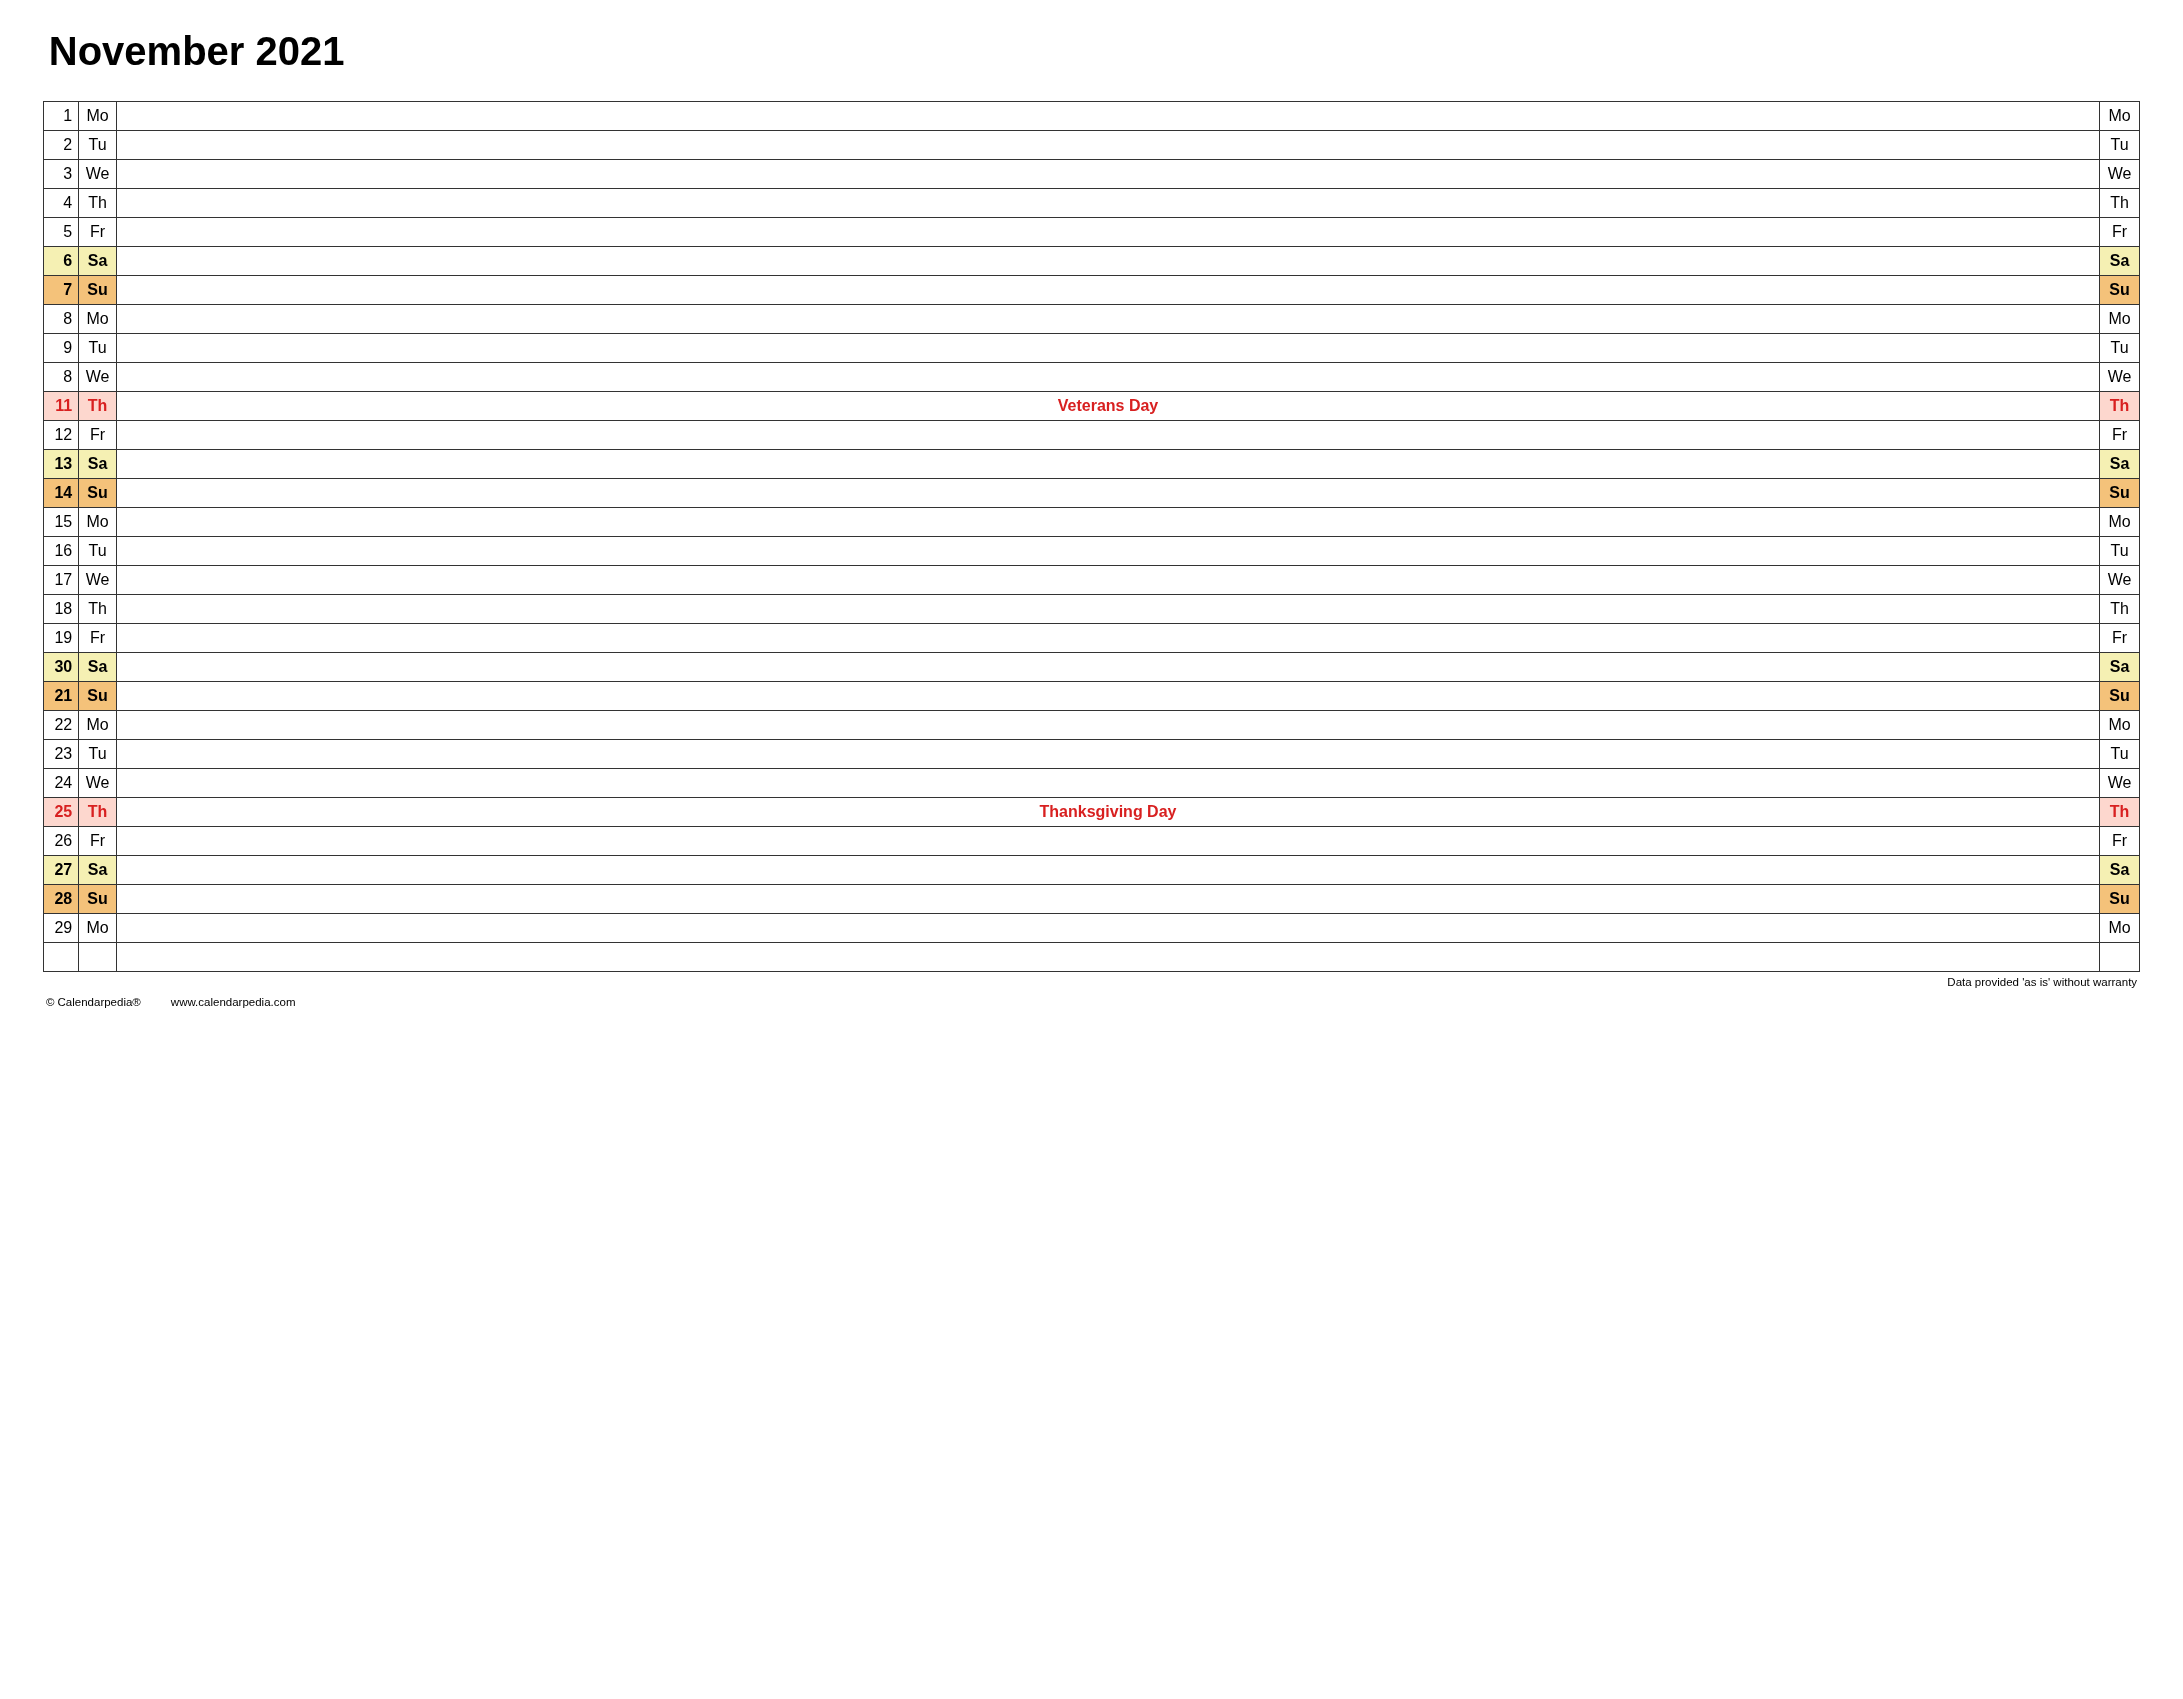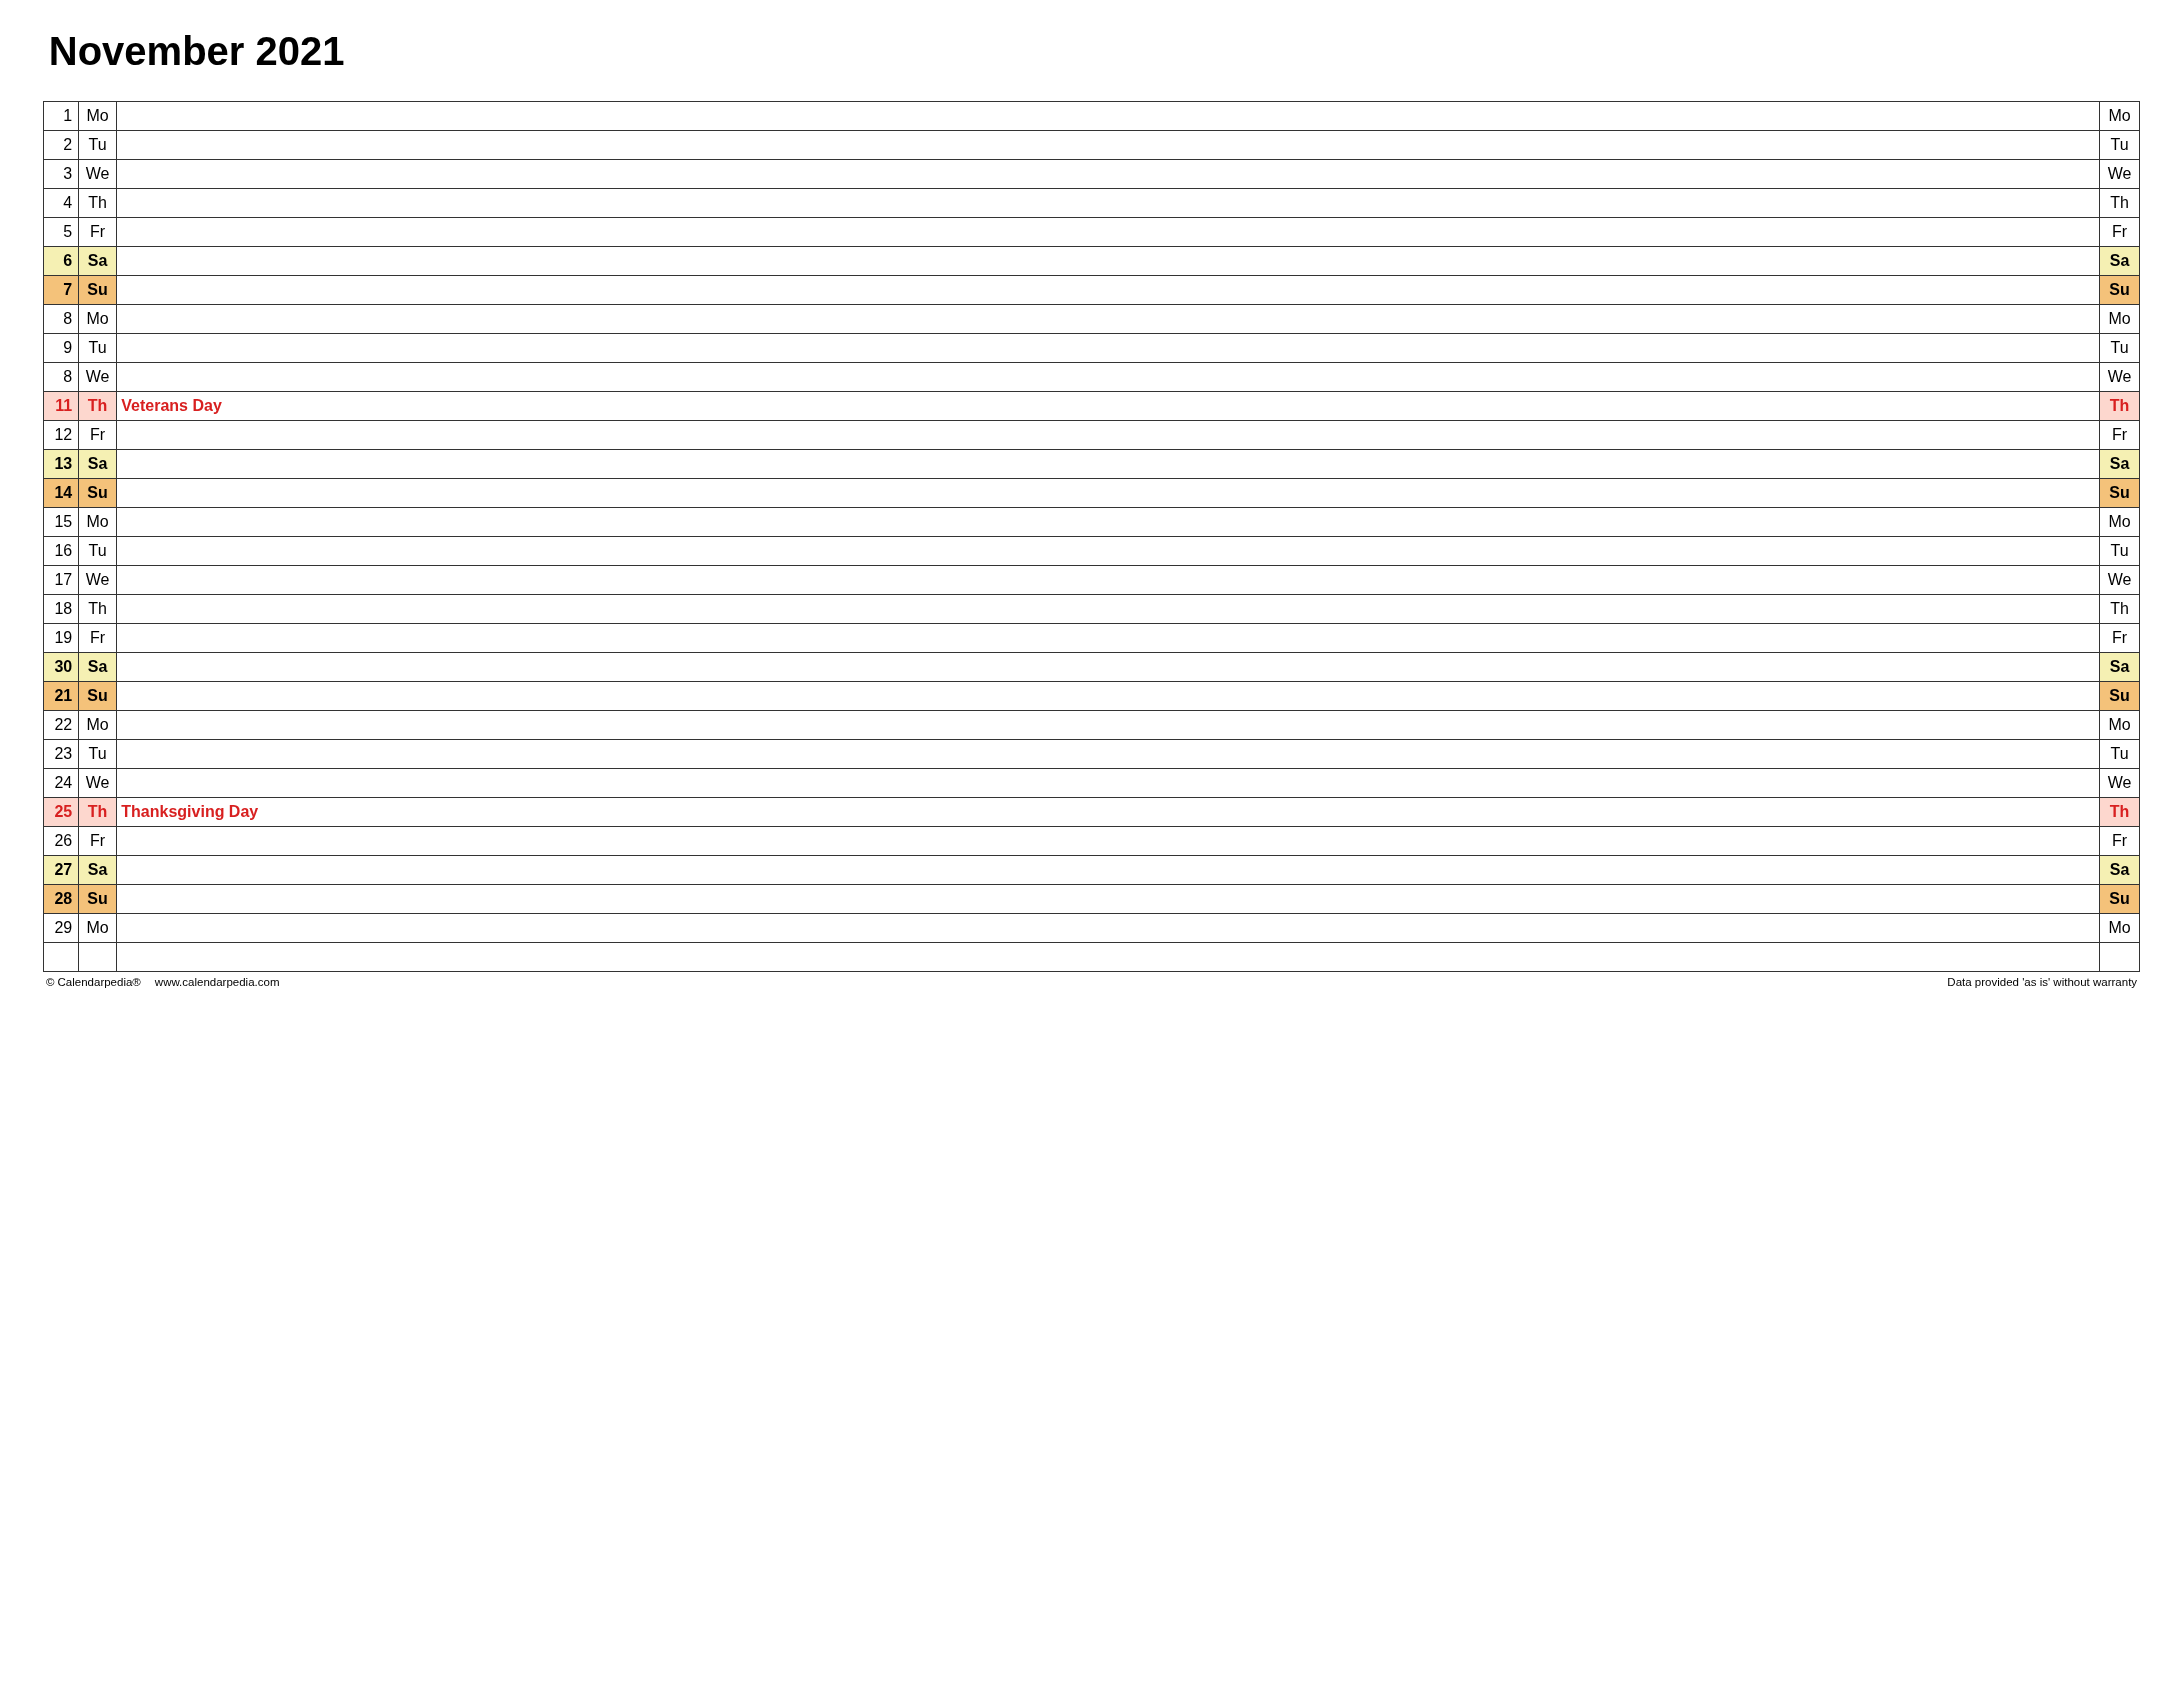--- a/index.html
+++ b/index.html
@@ -30,21 +30,21 @@
     .col-num {
       width: 35px;
       text-align: right;
       padding-right: 5.8px;
     }
     .col-dow-left {
       width: 38px;
       text-align: center;
     }
     .col-note {
-      text-align: left;
+      text-align: center;
       padding-left: 4.3px;
     }
     .col-dow-right {
       width: 40px;
       text-align: center;
     }
     .sat .col-num, .sat .col-dow-left, .sat .col-dow-right {
       background: #f5f0b3;
       font-weight: bold;
     }
@@ -60,21 +60,21 @@
       font-weight: bold;
     }
     .footer {
       display: flex;
       justify-content: space-between;
       margin-top: 4.3px;
       font-size: 11.5px;
       color: #000;
       padding: 0 2.9px;
     }
-    .footer-left { display: flex; gap: 14px; }
+    .footer-left { display: flex; gap: 30px; margin-top: 20px; }
     .footer-right { color: #000; }
   </style>
 </head>
 <body>
 
 <h1 class="title">November 2021</h1>
 
 <table>
   <tbody id="cal-body">
       <tr class="weekday">

